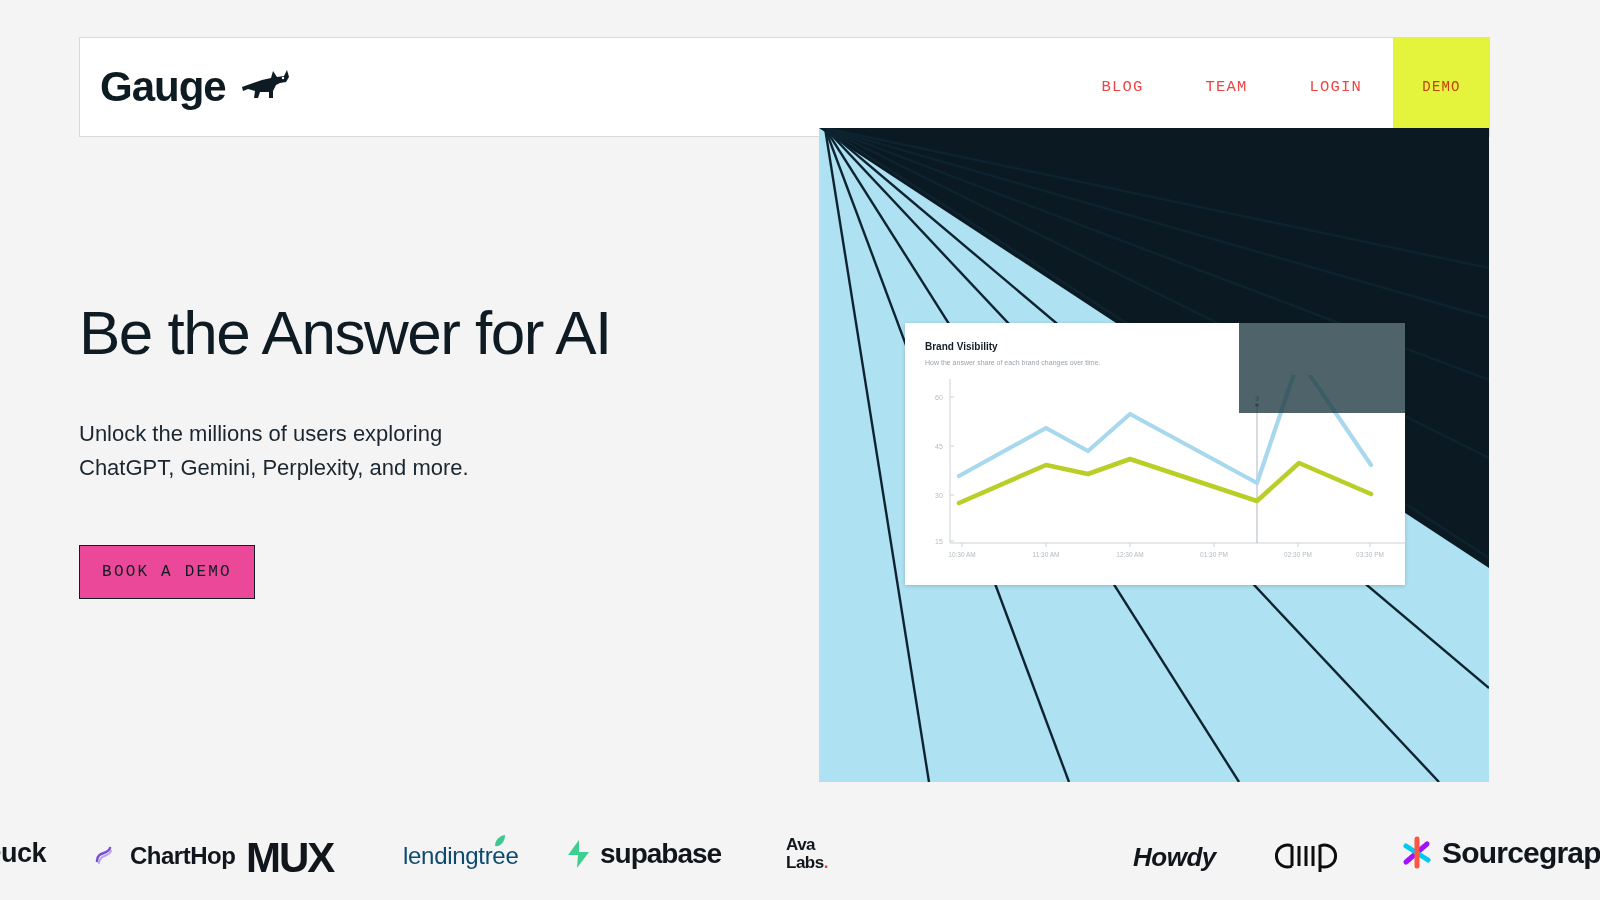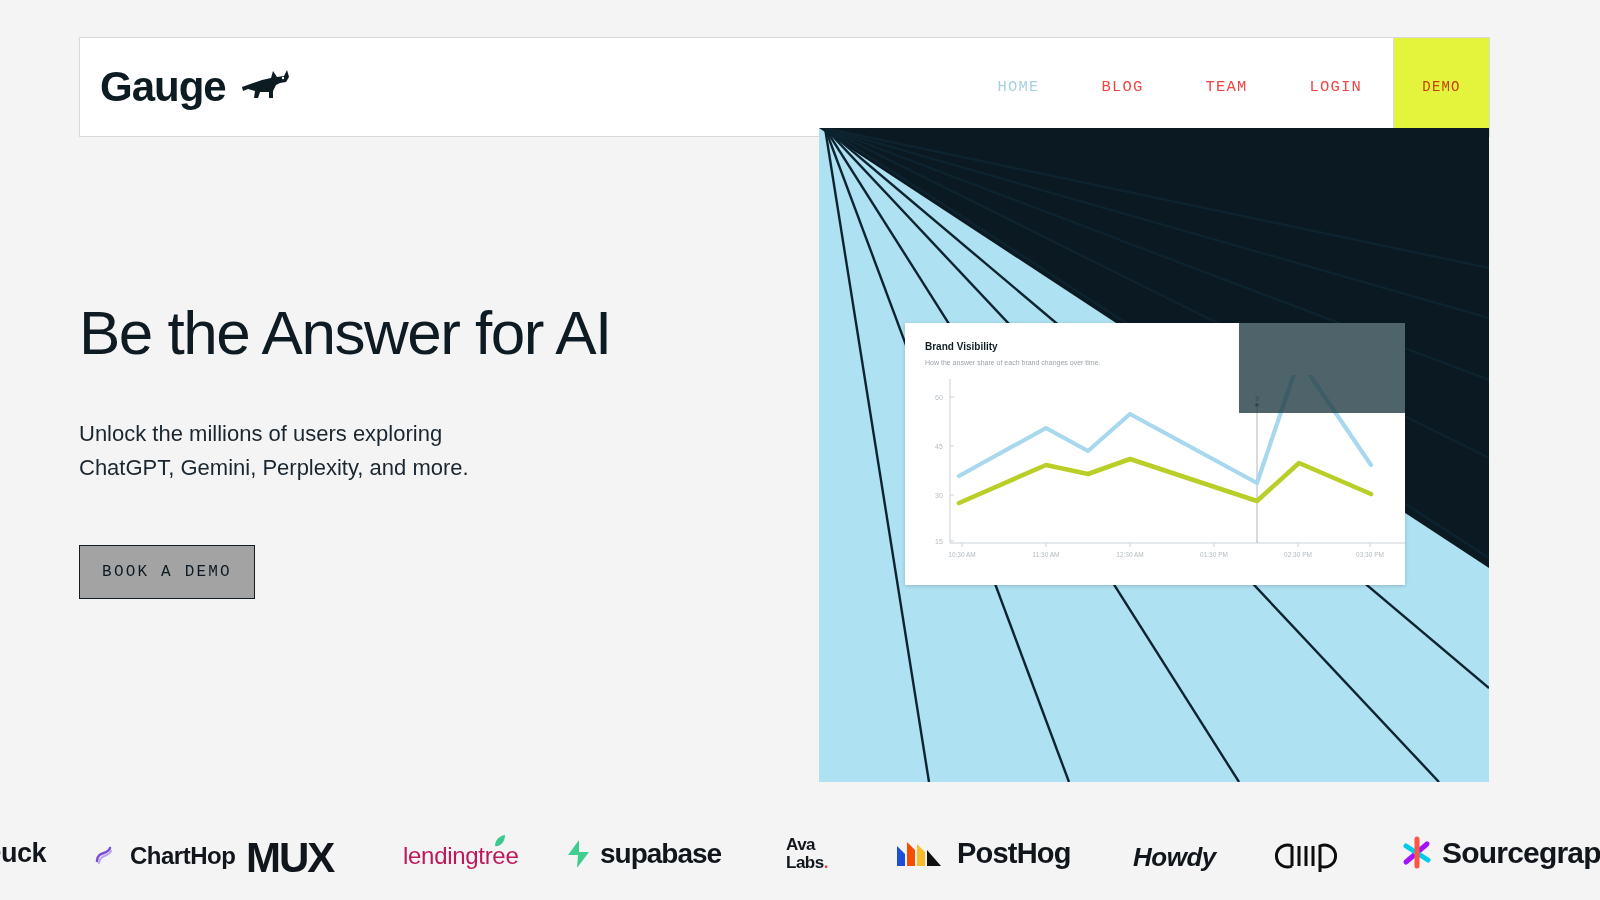--- a/index.html
+++ b/index.html
@@ -72,21 +72,21 @@
     margin-top:52px;
     font-size:22px;
     line-height:1.55;
     color:#1a2630;
   }
   .subhead span { display:block; }
   .cta {
     margin-top:60px;
     display:inline-flex; align-items:center; justify-content:center;
     width:176px; height:54px;
-    background:#a3a3a3;
+    background:#ec4899;
     border:1.5px solid #111e26;
     font-family:"Liberation Mono", monospace;
     font-size:16px;
     letter-spacing:2.2px;
     color:#0e1b23;
     cursor:pointer;
   }
 
   
   .hero-visual {
@@ -151,21 +151,20 @@
       <span class="brand-word">Gauge</span>
       <span class="brand-dog">
         <svg width="52" height="36" viewBox="0 0 52 36">
           <path d="M2 20 L22 13 L31 11 L33 4 L37 10 L44 9 L47 3 L49 10 L46 15 L40 16 L36 18 L33 24 L33 31 L29 31 L29 25 L20 25 L18 31 L14 31 L15 24 L8 22 L3 24 Z" fill="#0d1b22"></path>
           <circle cx="43" cy="11" r="1.2" fill="#ffffff"></circle>
         </svg>
       </span>
     </div>
 
     <div class="nav">
-      <a class="nav-link active" href="#">HOME</a>
       <a class="nav-link" href="#">BLOG</a>
       <a class="nav-link" href="#">TEAM</a>
       <a class="nav-link" href="#">LOGIN</a>
       <div class="nav-cta">DEMO</div>
     </div>
   </div>
 
   <div class="hero-copy">
     <h1 class="headline">Be the Answer for AI</h1>
     <p class="subhead">
@@ -262,49 +261,40 @@
         <path d="M5 18 C6 9, 15 12, 17 6" stroke="#b7a3ee" stroke-width="2" fill="none" stroke-linecap="round"></path>
       </svg>
       <span class="logo-text" style="font-size:24px;margin-left:8px;">ChartHop</span>
     </div>
 
     <div class="logo" style="left:246px; top:22px;">
       <span class="logo-text" style="font-size:42px; letter-spacing:-2px;text-align:right;">MUX</span>
     </div>
 
     <div class="logo" style="left:403px; top:30px;">
-      <span class="logo-text" style="font-size:24px; font-weight:normal; color:#be185d; letter-spacing:-.3px;">lendingtree</span>
+      <span class="logo-text" style="font-size:24px; font-weight:normal; color:#0c4a6e; letter-spacing:-.3px;">lendingtree</span>
       <svg width="14" height="16" viewBox="0 0 14 16" style="position:absolute; left:90px; top:-9px;">
         <path d="M2 13 C2 4, 11 2, 12 2 C12 10, 6 14, 2 13 Z" fill="#3cc88f"></path>
       </svg>
     </div>
 
     <div class="logo" style="left:566px; top:26px;">
       <svg width="26" height="30" viewBox="0 0 26 30">
         <path d="M13 1 L2 16 L12 16 L11 29 L23 13 L13 13 Z" fill="#3ecf8e"></path>
       </svg>
       <span class="logo-text" style="font-size:28px; letter-spacing:-1px;">supabase</span>
     </div>
 
     <div class="logo" style="left:786px; top:24px;">
       <span class="logo-text" style="font-size:17px; line-height:1.05; display:block;">
         <span style="display:block;">Ava</span>
           <span style="display:block;">Labs<span style="color:#e84142;">.</span></span>
       </span>
     </div>
 
-    <div class="logo" style="left:895px; top:24px;">
-      <svg width="54" height="34" viewBox="0 0 54 34">
-        <path d="M2 30 L2 10 L10 18 L10 30 Z" fill="#1d4ed8"></path>
-        <path d="M12 30 L12 6 L20 14 L20 30 Z" fill="#f54e00"></path>
-        <path d="M22 30 L22 8 L30 16 L30 30 Z" fill="#f9bd2b"></path>
-        <path d="M32 30 L32 14 L46 30 Z" fill="#111111"></path>
-      </svg>
-      <span class="logo-text" style="font-size:29px; letter-spacing:-.8px;">PostHog</span>
-    </div>
 
     <div class="logo" style="left:1133px; top:30px;">
       <span class="logo-text" style="font-size:26px; font-style:italic; letter-spacing:-.5px;">Howdy</span>
     </div>
 
     <div class="logo" style="left:1272px; top:26px;">
       <svg width="72" height="34" viewBox="0 0 72 34">
         <path d="M20 8 A11 11 0 1 0 20 28" stroke="#0d0d0d" stroke-width="3" fill="none"></path>
         <line x1="20" y1="8" x2="20" y2="28" stroke="#0d0d0d" stroke-width="3"></line>
         <line x1="27" y1="8" x2="27" y2="28" stroke="#0d0d0d" stroke-width="3"></line>

